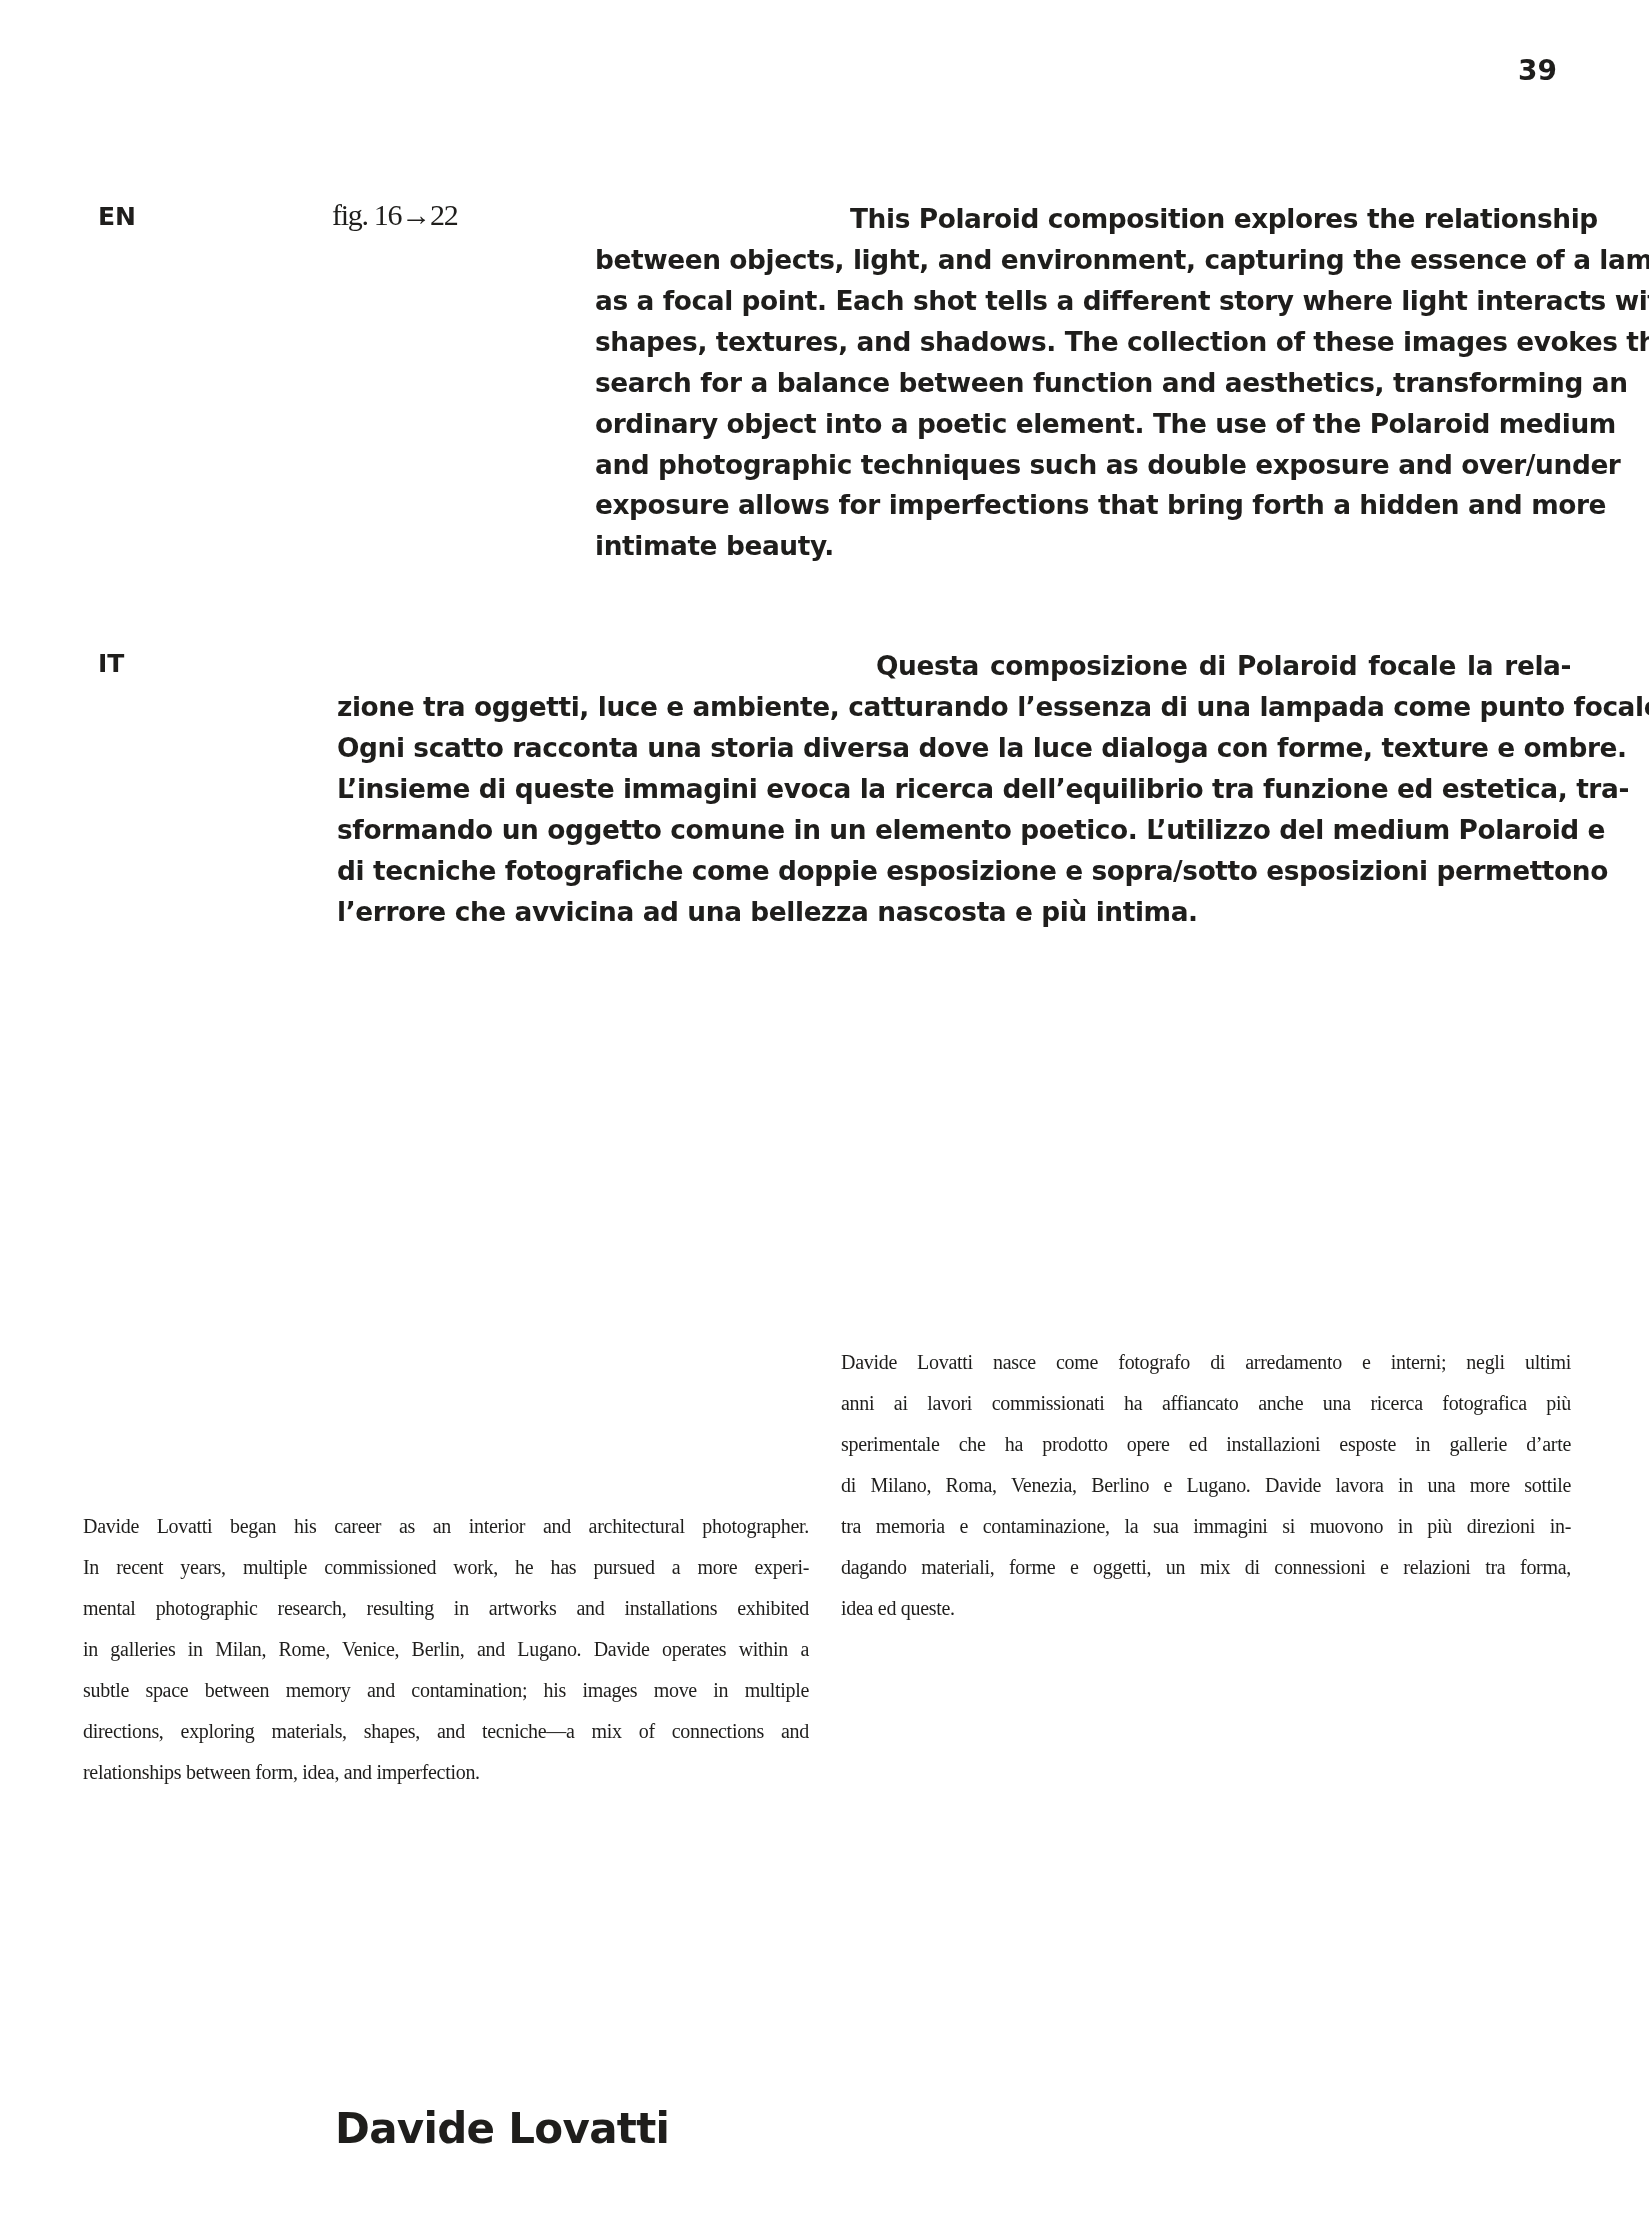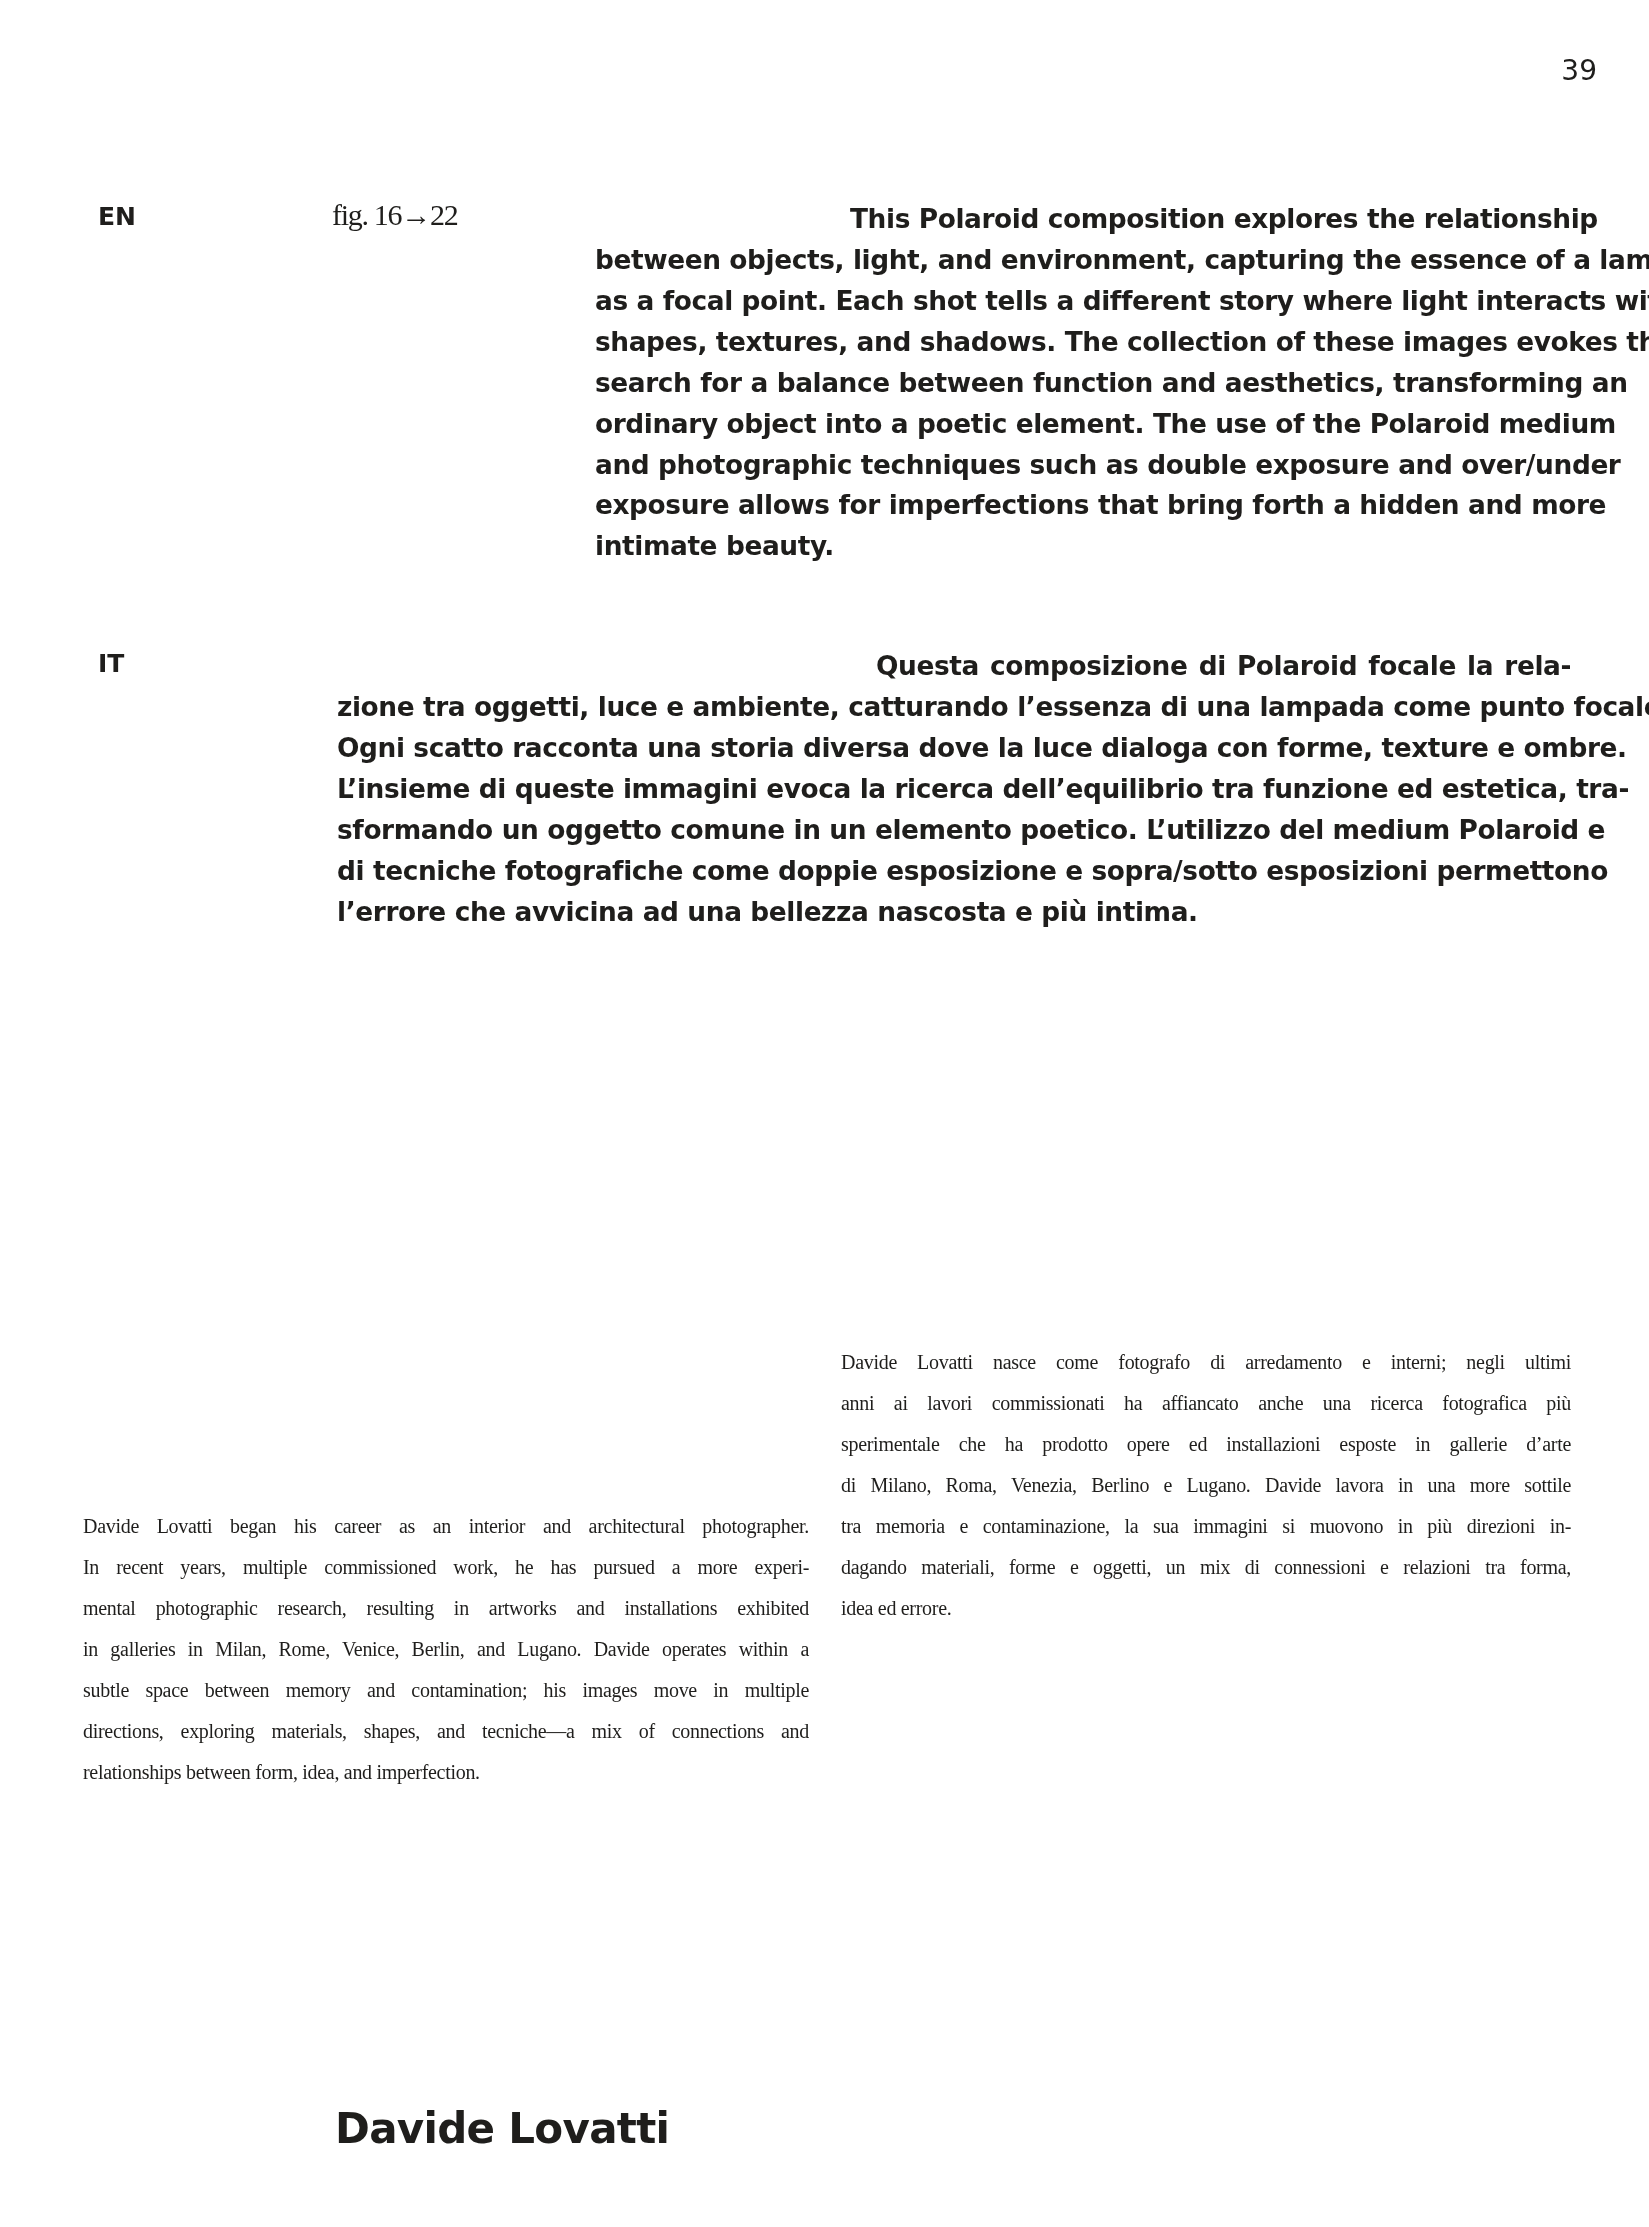--- a/index.html
+++ b/index.html
@@ -1,21 +1,21 @@
 <!DOCTYPE html>
 <html style="font-size:10.6px"><head>
   <meta charset="utf-8">
   <style>
     html, body { margin: 0; padding: 0; background: #ffffff; }
     body { width: 1650px; height: 2227px; position: relative; overflow: hidden; color: #1f1e1c; }
     .sans { font-family: "DejaVu Sans", sans-serif; }
     .serif { font-family: "Liberation Serif", serif; }
     .abs { position: absolute; }
 
-    .page-number { left: 1518px; top: 54px; width: 79px; text-align: right; font-size: 28px; font-weight: normal; }
+    .page-number { left: 1518px; top: 54px; width: 79px; font-size: 28px; font-weight: bold; }
 
     .lang-label { left: 98px; font-size: 25px; font-weight: bold; }
     .fig-ref { left: 332px; top: 198px; font-size: 30px; letter-spacing: -1.3px; }
 
     .bold-block { font-size: 26.4px; font-weight: bold; letter-spacing: -0.4px; }
     .bold-line { position: absolute; height: 41px; line-height: 41px; white-space: nowrap;
                  text-align: justify; text-align-last: justify; }
     .bold-line.last { text-align-last: left; }
 
     .bio-block { font-size: 20px; letter-spacing: -0.3px; }
@@ -69,17 +69,17 @@
   <div class="bio-line last" style="left:83px; width:726px; top:1752px;">relationships between form, idea, and imperfection.</div>
 </section>
 
 <section class="serif bio-block">
   <div class="bio-line" style="left:841px; width:730px; top:1342px;">Davide Lovatti nasce come fotografo di arredamento e interni; negli ultimi</div>
   <div class="bio-line" style="left:841px; width:730px; top:1383px;">anni ai lavori commissionati ha affiancato anche una ricerca fotografica più</div>
   <div class="bio-line" style="left:841px; width:730px; top:1424px;">sperimentale che ha prodotto opere ed installazioni esposte in gallerie d’arte</div>
   <div class="bio-line" style="left:841px; width:730px; top:1465px;">di Milano, Roma, Venezia, Berlino e Lugano. Davide lavora in una more sottile</div>
   <div class="bio-line" style="left:841px; width:730px; top:1506px;">tra memoria e contaminazione, la sua immagini si muovono in più direzioni in-</div>
   <div class="bio-line" style="left:841px; width:730px; top:1547px;">dagando materiali, forme e oggetti, un mix di connessioni e relazioni tra forma,</div>
-  <div class="bio-line last" style="left:841px; width:730px; top:1588px;">idea ed errore.</div>
+  <div class="bio-line last" style="left:841px; width:730px; top:1588px;">idea ed queste.</div>
 </section>
 
 <h1 class="abs sans author-name" style="margin:0;text-align:center;">Davide Lovatti</h1>
 
 
 </body></html>

